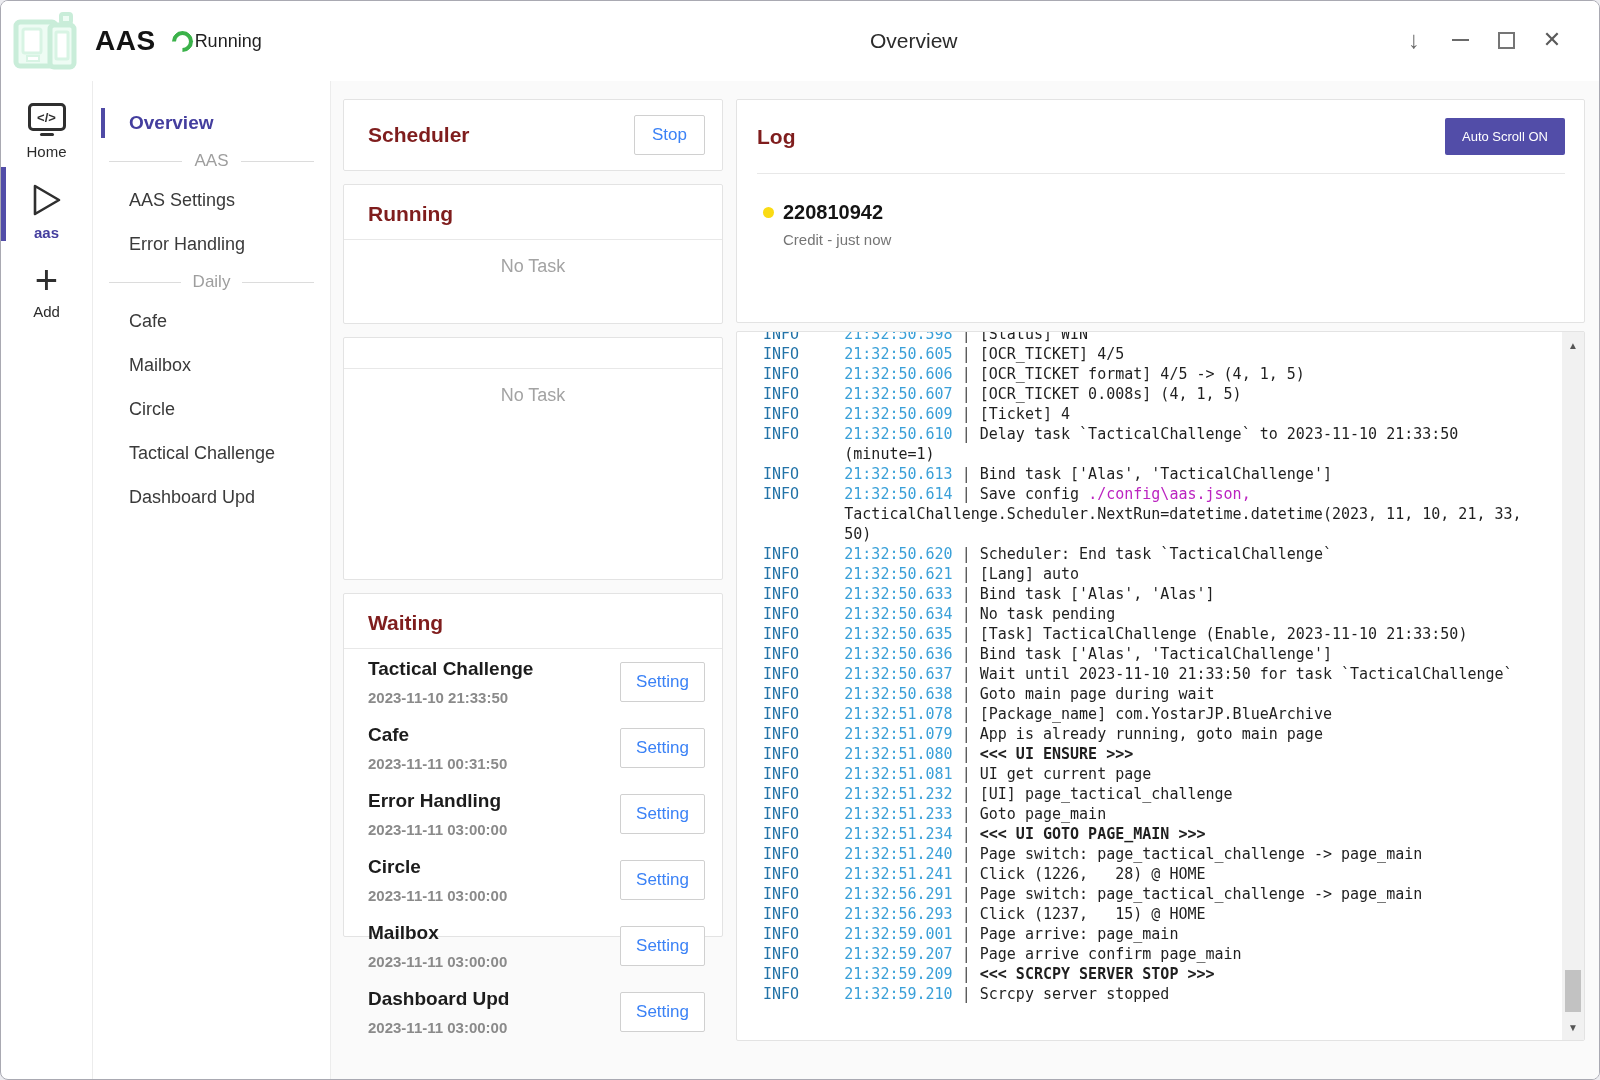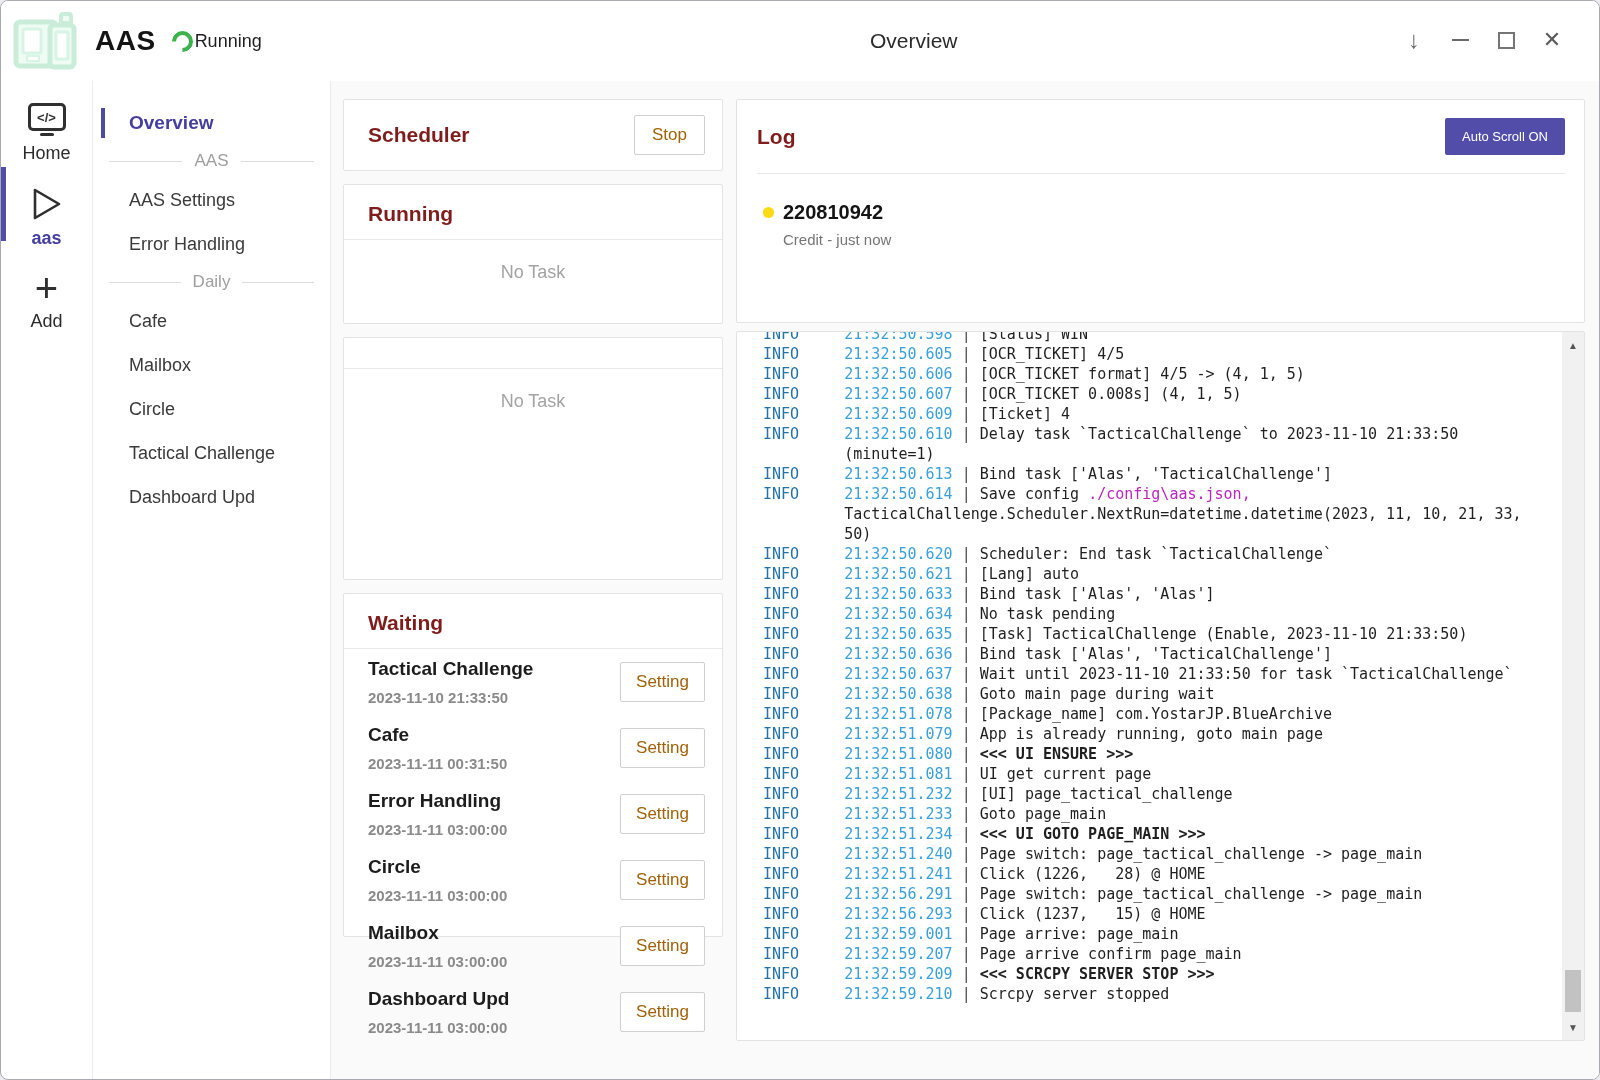--- a/index.html
+++ b/index.html
@@ -20,21 +20,21 @@
   .tb-btn { width:46px; height:46px; display:flex; align-items:center; justify-content:center;
             color:#5f6368; font-size:24px; cursor:default; }
   .icon-min { width:17px; height:0; border-top:2px solid #6a6a6a; }
   .icon-max { width:17px; height:17px; border:2px solid #757575; }
   .icon-close { font-size:22px; color:#5a5a5a; }
   .icon-download { font-size:24px; color:#6a6a6a; }
   
   .app-body { display:flex; height:999px; }
   .rail { position:relative; width:92px; border-right:1px solid #ececec; padding-top:22px; flex:0 0 auto; }
   .rail-item { display:flex; flex-direction:column; align-items:center; margin-bottom:22px; }
-  .rail-label { font-size:18px; color:#2b2b2b; margin-top:6px; }
+  .rail-label { font-size:15px; color:#2b2b2b; margin-top:6px; }
   .rail-item.active .rail-label { color:#443e9e; font-weight:bold; }
   .rail-active-bar { position:absolute; left:0; top:86px; width:5px; height:74px; background:#524da8; }
   .home-icon { width:38px; height:28px; border:3px solid #2f2f2f; border-radius:5px;
                display:flex; align-items:center; justify-content:center;
                font-weight:bold; font-size:13px; color:#2f2f2f; position:relative; }
   .home-icon::after { content:""; position:absolute; bottom:-8px; left:9px; width:14px; height:3px;
                background:#2f2f2f; border-radius:2px; }
   .rail-item .gap { height:6px; }
   .plus-icon { font-size:40px; font-weight:200; color:#2f2f2f; line-height:34px; }
   
@@ -48,31 +48,31 @@
   .nav-divider .line { flex:1; height:1px; background:#dcdcdc; }
   .nav-divider .lbl { padding:0 12px; }
   
   .main { flex:1; background:#fafafa; padding:18px 14px 0 12px; display:flex; gap:13px; }
   .col-left { width:380px; flex:0 0 auto; display:flex; flex-direction:column; gap:13px; }
   .col-right { flex:1; display:flex; flex-direction:column; gap:8px; }
   .panel { background:#fff; border:1px solid #e3e3e3; border-radius:2px; }
   .panel-title { font-size:21px; font-weight:bold; color:#7f1d1d; }
   .h-divider { height:1px; background:#e8e8e8; }
   .btn-outline { background:#fff; border:1px solid #d0d0d0; border-radius:2px; font-size:17px;
-                 color:#a16207; padding:9px 17px; font-family:"Liberation Sans",sans-serif; cursor:pointer; }
+                 color:#3b82f6; padding:9px 17px; font-family:"Liberation Sans",sans-serif; cursor:pointer; }
   
   .scheduler-panel { height:72px; display:flex; align-items:center; justify-content:space-between;
                      padding:0 17px 0 24px; }
   
   .task-panel { padding-top:17px; }
   .task-panel .panel-title { padding-left:24px; }
   .task-panel .h-divider { margin-top:13px; }
   .running-panel { height:140px; }
   .pending-panel { height:243px; }
-  .no-task { text-align:center; color:#a3a3a3; font-size:18px; margin-top:22px; }
+  .no-task { text-align:center; color:#a3a3a3; font-size:18px; margin-top:16px; }
   
   .waiting-panel { height:344px; }
   .wait-row { display:flex; align-items:center; justify-content:space-between;
               padding:9px 17px 9px 24px; }
   .wait-name { font-size:19px; font-weight:bold; color:#1c1c1c; }
   .wait-time { font-size:15px; font-weight:600; color:#8a8a8a; margin-top:9px; }
   .wait-row .btn-outline { padding:9px 15px; }
   
   .log-header { height:224px; padding:0 19px 0 20px; }
   .log-header-top { height:73px; display:flex; align-items:center; justify-content:space-between; }

